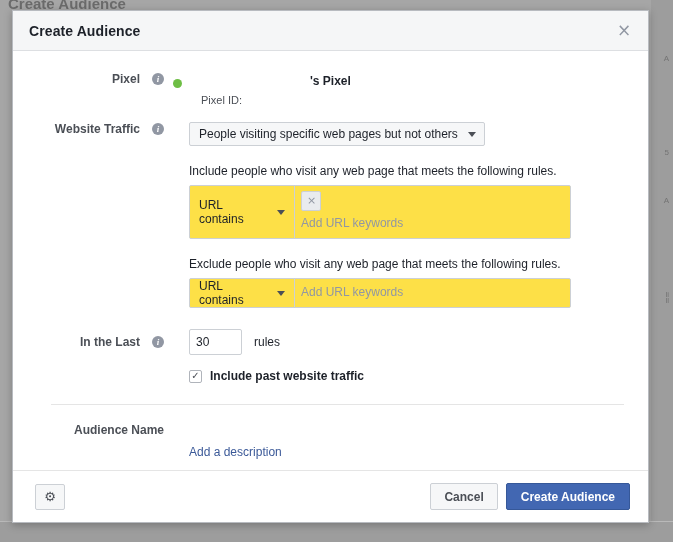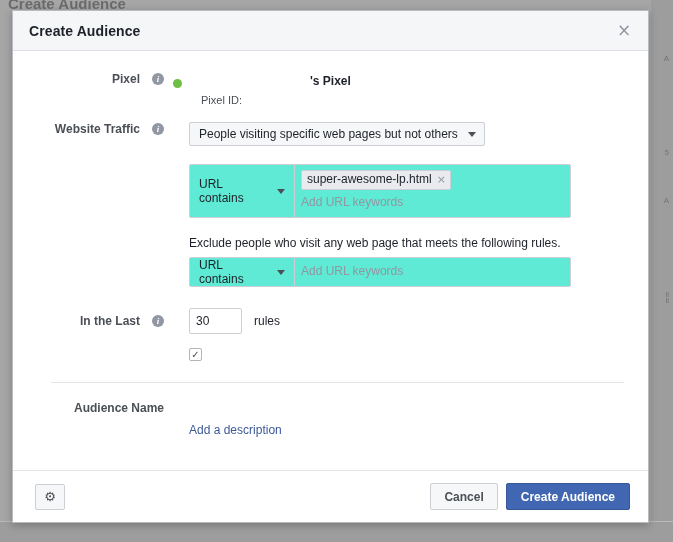--- a/index.html
+++ b/index.html
@@ -216,21 +216,21 @@
   }
   .rule-desc {
     font-size: 12px;
     color: #1d2129;
     margin-bottom: 7px;
   }
   .rule-box {
     width: 382px;
     border: 1px solid #ccd0d5;
     border-radius: 2px;
-    background: #5eead4;
+    background: #fde047;
     display: flex;
     box-sizing: border-box;
   }
   .rule-op {
     flex: 0 0 auto;
     width: 105px;
     border-right: 1px solid #ccd0d5;
     display: flex;
     align-items: center;
     gap: 8px;
@@ -469,28 +469,28 @@
       <div class="field-col">
         <div class="select-btn">
           <span>People visiting specific web pages but not others</span>
           <span class="caret"></span>
         </div>
       </div>
     </div>
 
     
     <div class="rules-area">
+      <div class="rule-desc">Include people who visit any web page that meets the following rules.</div>
       <div class="rule-box tall">
         <div class="rule-op">
           <span>URL contains</span>
           <span class="caret"></span>
         </div>
         <div class="rule-values">
           <span class="token">
-            <span>super-awesome-lp.html</span>
             <span class="token-x">×</span>
           </span>
           <input class="keyword-input" type="text" placeholder="Add URL keywords" style="">
         </div>
       </div>
     </div>
 
     
     <div class="rules-area">
       <div class="rule-desc">Exclude people who visit any web page that meets the following rules.</div>
@@ -513,20 +513,21 @@
       </div>
       <div class="field-col inline-field">
         <input class="days-input" type="text" value="30" style="">
         <span class="days-unit">rules</span>
       </div>
     </div>
 
     
     <div class="checkbox-row">
       <span class="checkbox">✓</span>
+      <span class="checkbox-label">Include past website traffic</span>
     </div>
 
     <div class="divider"></div>
 
     
     <div class="row name-row">
       <div class="label-col">
         <span>Audience Name</span>
       </div>
     </div>

